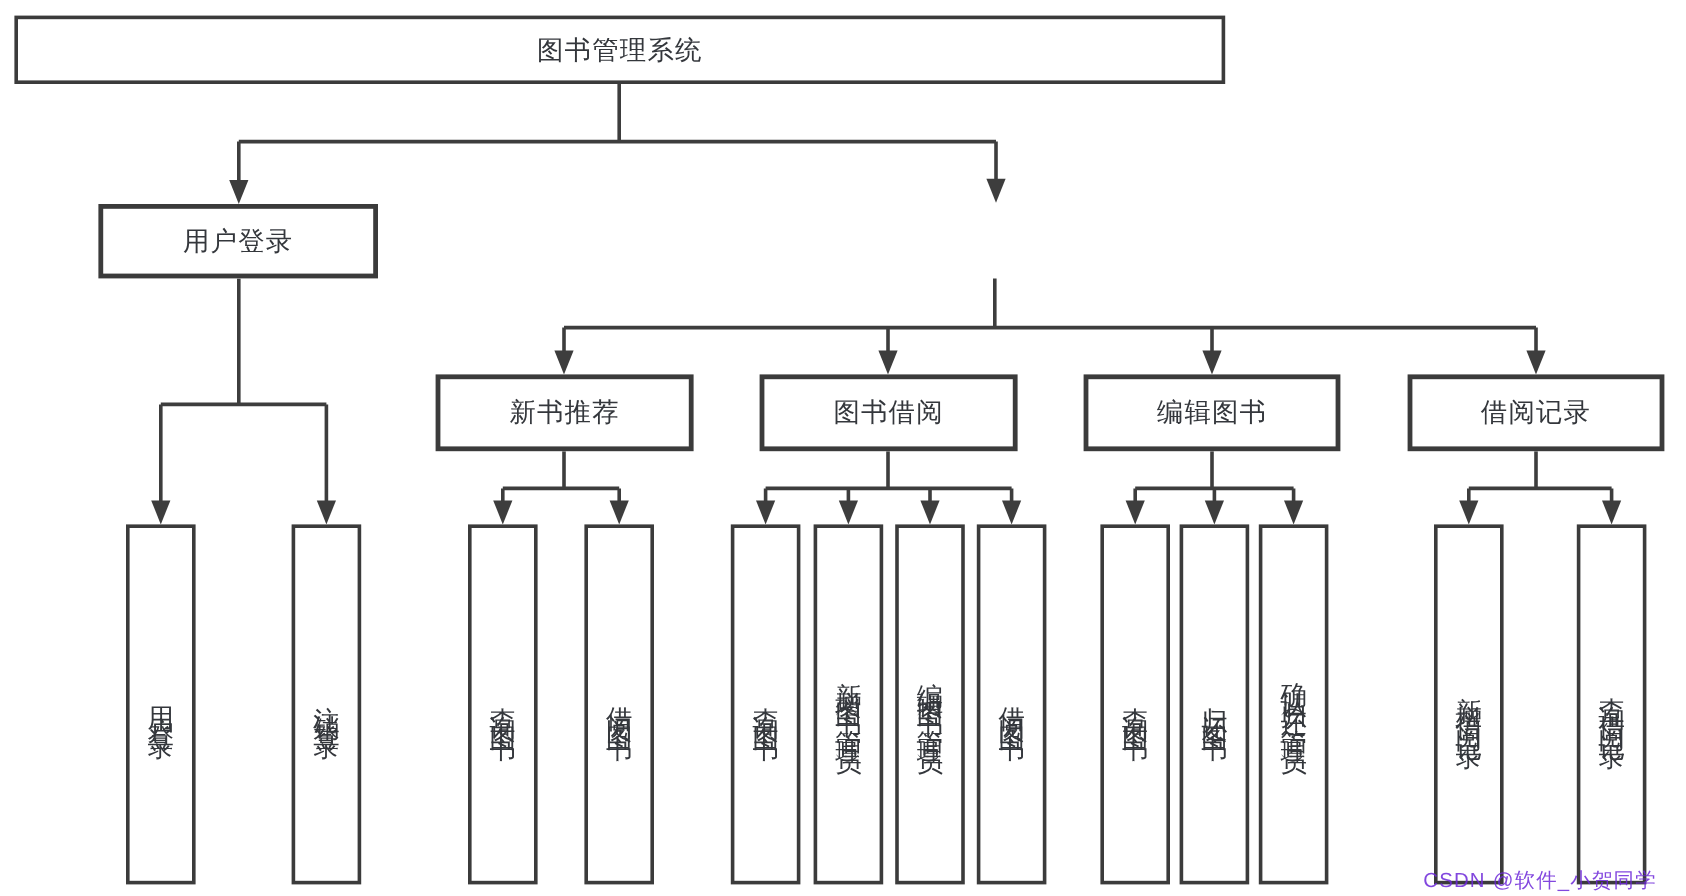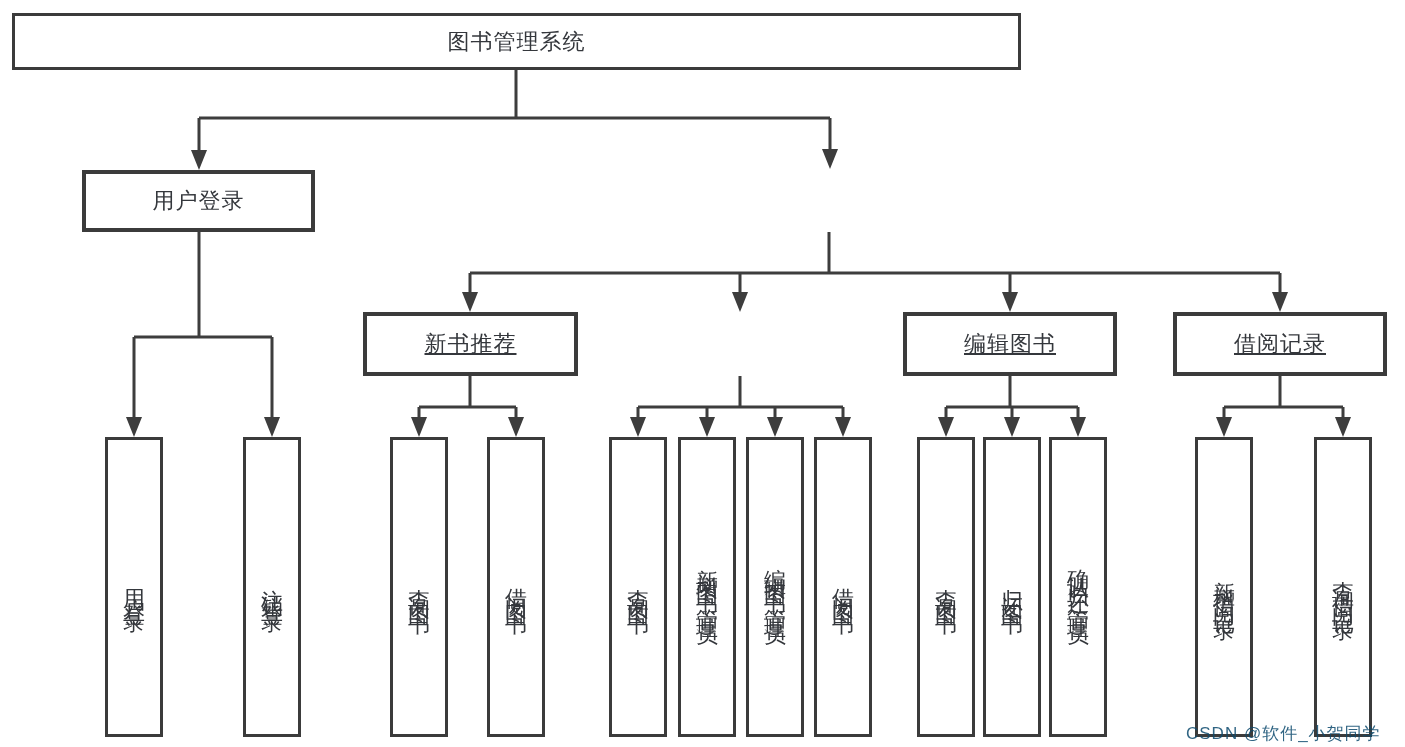--- a/index.html
+++ b/index.html
@@ -46,40 +46,40 @@
     border-width: 4px;
   }
   .root {
     left: 12px; top: 13px; width: 1009px; height: 57px;
     border-width: 3px;
   }
   .lvl1 {
     height: 62px; top: 170px;
   }
   .lvl2 {
-    height: 64px; top: 312px; text-decoration: underline;
+    height: 64px; top: 312px;
   }
   .leaf {
     top: 437px;
     width: 58px;
     height: 300px;
     writing-mode: vertical-rl;
     text-orientation: mixed;
     font-size: 22px;
     line-height: 1;
     letter-spacing: 8px;
     text-align: center;
   }
   .watermark {
     position: absolute;
     left: 1186px;
     top: 722px;
     font-size: 17px;
     letter-spacing: 1px;
-    color: #0c4a6e;
+    color: #6d28d9;
     opacity: 0.85;
     white-space: nowrap;
     z-index: 5;
   }
 </style>
 </head>
 <body>
 
 <div class="canvas">
 
@@ -110,20 +110,21 @@
     <polygon class="ah" points="1070,417 1086,417 1078,437"></polygon>
     <polygon class="ah" points="1216,417 1232,417 1224,437"></polygon>
     <polygon class="ah" points="1335,417 1351,417 1343,437"></polygon>
   </svg>
 
   <div class="box hbox root">图书管理系统</div>
 
   <div class="box hbox lvl1" style="left:82px;width:233px">用户登录</div>
 
   <div class="box hbox lvl2" style="left:363px;width:215px">新书推荐</div>
+  <div class="box hbox lvl2" style="left:633px;width:215px">图书借阅</div>
   <div class="box hbox lvl2" style="left:903px;width:214px">编辑图书</div>
   <div class="box hbox lvl2" style="left:1173px;width:214px">借阅记录</div>
 
   <div class="box leaf" style="left:105px">用户登录</div>
   <div class="box leaf" style="left:243px">注销登录</div>
 
   <div class="box leaf" style="left:390px">查询图书</div>
   <div class="box leaf" style="left:487px">借阅图书</div>
 
   <div class="box leaf" style="left:609px">查询图书</div>

